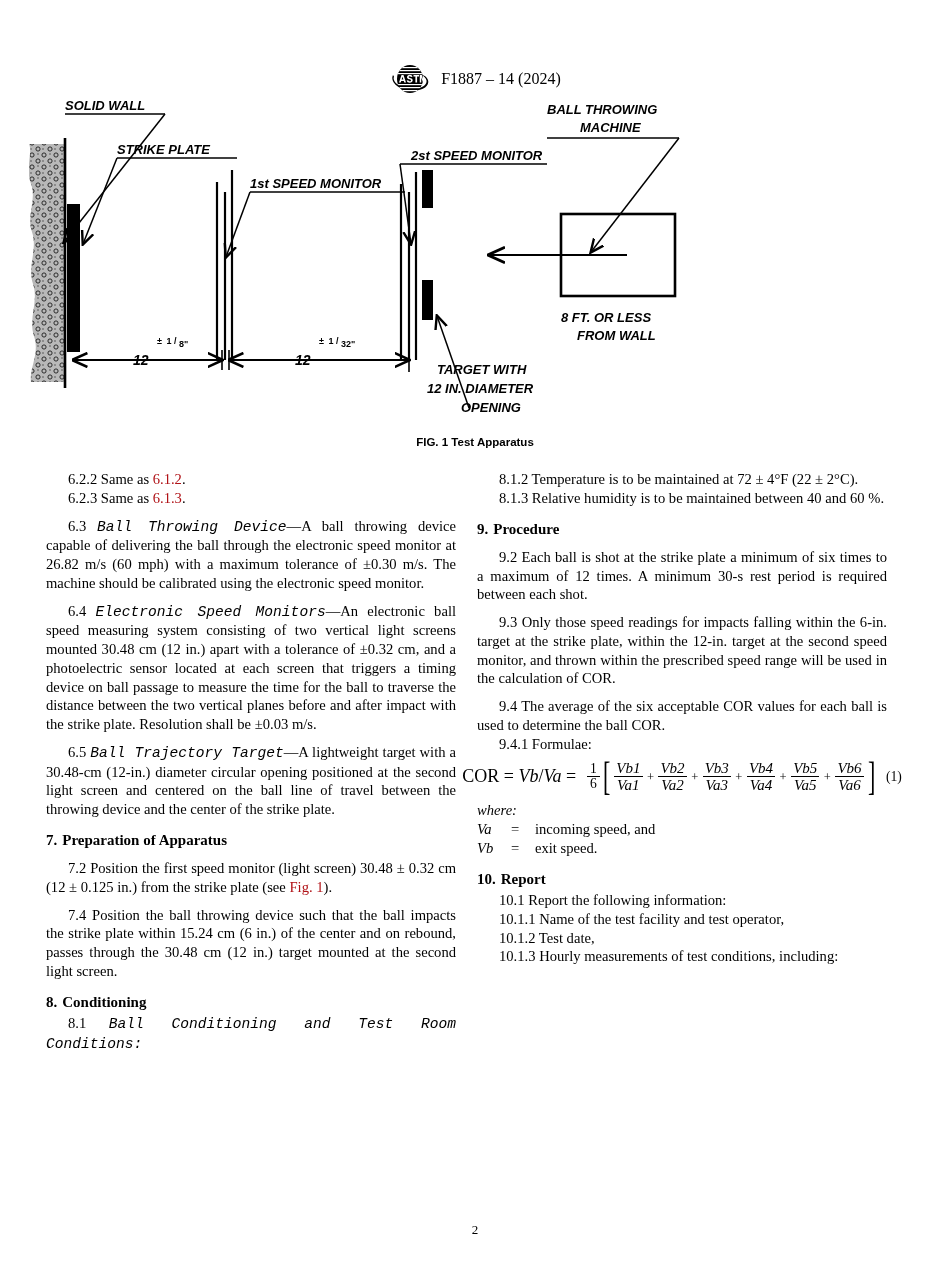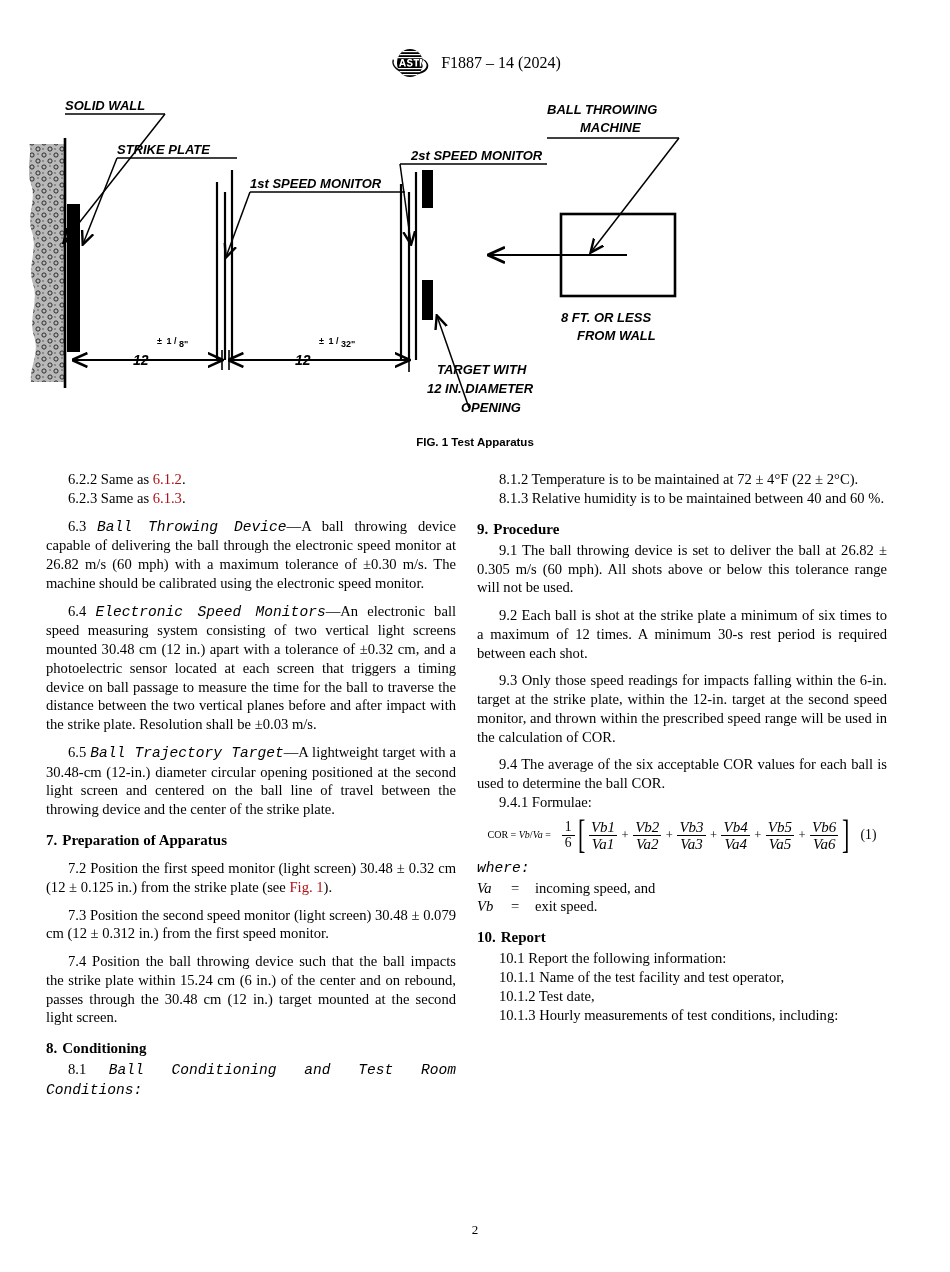--- a/index.html
+++ b/index.html
@@ -12,21 +12,21 @@
     height: 1272px;
     position: relative;
     font-family: "Liberation Serif", serif;
     color: #000000;
     overflow: hidden;
   }
 
   
   .doc-header {
     position: absolute;
-    top: 48px;
+    top: 64px;
     left: 0;
     width: 950px;
     display: flex;
     align-items: center;
     justify-content: center;
     gap: 10px;
   }
   .astm-logo {
     width: 42px;
     height: 30px;
@@ -88,21 +88,21 @@
 
   
   .equation-row {
     display: flex;
     align-items: center;
     justify-content: center;
     margin-top: 7px;
     margin-bottom: 7px;
     font-size: 14px;
   }
-  .eq-lhs { font-size: 10px; margin-right: 10px; white-space: nowrap; }
+  .eq-lhs { font-size: 18px; margin-right: 10px; white-space: nowrap; }
   .eq-lhs .v { font-style: italic; }
   .frac {
     display: inline-flex;
     flex-direction: column;
     align-items: center;
     vertical-align: middle;
     line-height: 1.08;
     font-style: italic;
     font-size: 15px;
     margin: 0 1px;
@@ -116,21 +116,21 @@
     font-size: 40px;
     line-height: 0.62;
     font-weight: 300;
     transform: scaleX(0.55);
     margin: 0 -1px;
   }
   .plus { margin: 0 2.5px; font-size: 12.5px; }
   .eq-num { margin-left: 9px; font-size: 13.6px; }
 
   
-  .where-label { font-style: italic; margin-top: 6px !important; font-family: Liberation Mono, monospace; }
+  .where-label { font-style: italic; margin-top: 6px !important; }
   .where-table {
     border-collapse: collapse;
     margin-top: 1px;
     font-size: 14.6px;
   }
   .where-table td { padding: 0 0 0 0; vertical-align: top; }
   .where-table td.sym { font-style: italic; width: 34px; }
   .where-table td.eqs { width: 24px; }
 
   
@@ -329,21 +329,20 @@
 
     <p class="sec-head">
       <span class="num">7.</span><span>Preparation of Apparatus</span>
     </p>
 
 
     <p class="para-indent space-before">
       <span>7.2  Position the first speed monitor (light screen) 30.48 ± 0.32 cm (12 ± 0.125 in.) from the strike plate (see </span><span class="xref">Fig. 1</span><span>).</span>
     </p>
 
-    <p class="para-indent space-before">7.3  Position the second speed monitor (light screen) 30.48 ± 0.079 cm (12 ± 0.312 in.) from the first speed monitor.</p>
 
     <p class="para-indent space-before">7.4  Position the ball throwing device such that the ball impacts the strike plate within 15.24 cm (6 in.) of the center and on rebound, passes through the 30.48 cm (12 in.) target mounted at the second light screen.</p>
 
     <p class="sec-head">
       <span class="num">8.</span><span>Conditioning</span>
     </p>
 
     <p class="para-indent">
       <span>8.1 </span><span class="ital">Ball Conditioning and Test Room Conditions:</span>
     </p>
@@ -352,21 +351,20 @@
 
   <div class="col">
 
     <p class="para-indent">8.1.2  Temperature is to be maintained at 72 ± 4°F (22 ± 2°C).</p>
     <p class="para-indent">8.1.3  Relative humidity is to be maintained between 40 and 60 %.</p>
 
     <p class="sec-head">
       <span class="num">9.</span><span>Procedure</span>
     </p>
 
-    <p class="para-indent">9.1  The ball throwing device is set to deliver the ball at 26.82 ± 0.305 m/s (60 mph). All shots above or below this tolerance range will not be used.</p>
     <p class="para-indent space-before">9.2  Each ball is shot at the strike plate a minimum of six times to a maximum of 12 times. A minimum 30-s rest period is required between each shot.</p>
     <p class="para-indent space-before">9.3  Only those speed readings for impacts falling within the 6-in. target at the strike plate, within the 12-in. target at the second speed monitor, and thrown within the prescribed speed range will be used in the calculation of COR.</p>
     <p class="para-indent space-before">9.4  The average of the six acceptable COR values for each ball is used to determine the ball COR.</p>
     <p class="para-indent">9.4.1  Formulae:</p>
 
     <div class="equation-row">
       <span class="eq-lhs">
         COR = <span class="v">Vb</span>/<span class="v">Va</span> =
       </span>
 

